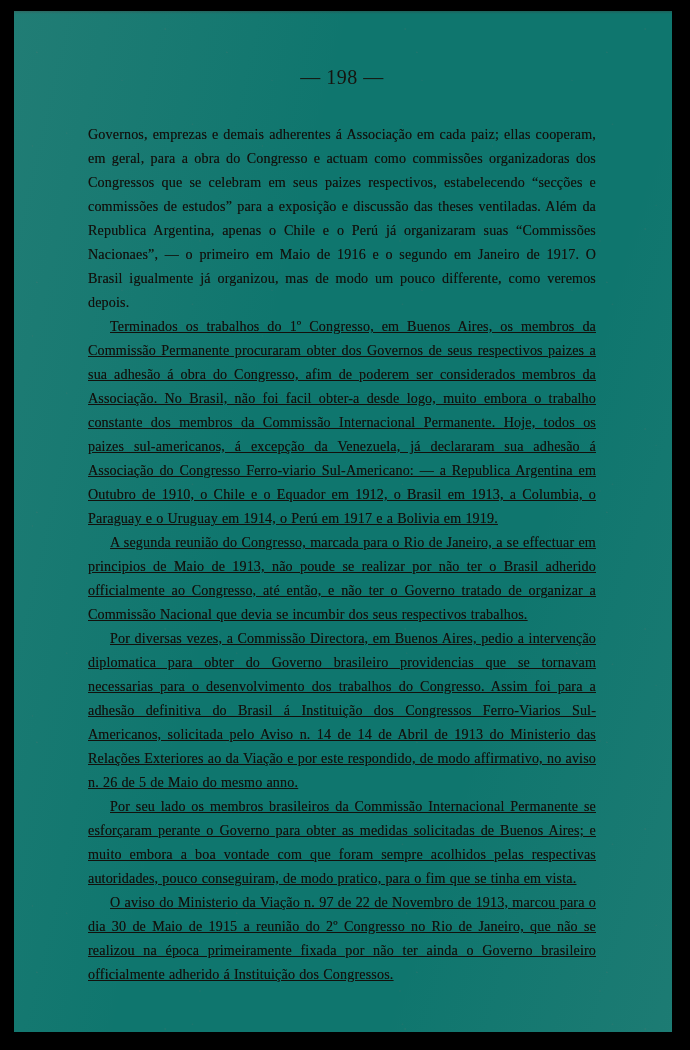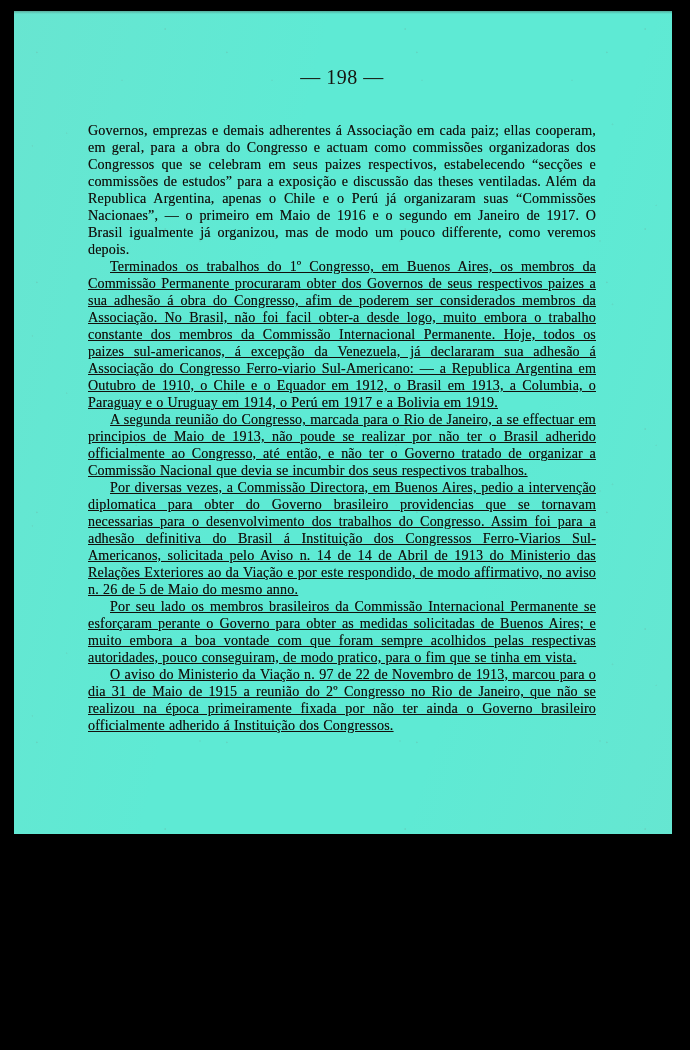--- a/index.html
+++ b/index.html
@@ -23,22 +23,22 @@
     background: #000000;
     box-sizing: border-box;
   }
 
   
   .page-sheet {
     position: absolute;
     left: 14px;
     top: 11px;
     width: 658px;
-    height: 823px;
-    background: #5eead4;
+    height: 1021px;
+    background: #0f766e;
     box-sizing: border-box;
     overflow: hidden;
   }
 
   
   .paper-grain {
     position: absolute;
     inset: 0;
     pointer-events: none;
     opacity: 0.55;
@@ -78,21 +78,21 @@
     font-size: 20px;
     letter-spacing: 0.5px;
     color: #16140f;
     margin: 0 0 33px 0;
     font-family: "Liberation Serif", "DejaVu Serif", serif;
   }
 
   .body-text p {
     margin: 0;
     font-size: 14.1px;
-    line-height: 17px;
+    line-height: 24px;
     text-align: justify;
     text-justify: inter-word;
     color: #12100c;
     letter-spacing: 0.15px;
     word-spacing: 0.4px;
     
     text-shadow: 0 0 0.45px rgba(20,18,14,0.55);
   }
 
   .body-text p + p {
@@ -126,18 +126,18 @@
     <div class="text-column">
 
       <div class="folio">— 198 —</div>
 
       <div class="body-text">
         <p class="no-indent">Governos, emprezas e demais adherentes á Associação em cada paiz; ellas cooperam, em geral, para a obra do Congresso e actuam como commissões organizadoras dos Congressos que se celebram em seus paizes respectivos, estabelecendo “secções e commissões de estudos” para a exposição e discussão das theses ventiladas. Além da Republica Argentina, apenas o Chile e o Perú já organizaram suas “Commissões Nacionaes”, — o primeiro em Maio de 1916 e o segundo em Janeiro de 1917. O Brasil igualmente já organizou, mas de modo um pouco differente, como veremos depois.</p>
         <p>Terminados os trabalhos do 1º Congresso, em Buenos Aires, os membros da Commissão Permanente procuraram obter dos Governos de seus respectivos paizes a sua adhesão á obra do Congresso, afim de poderem ser considerados membros da Associação. No Brasil, não foi facil obter-a desde logo, muito embora o trabalho constante dos membros da Commissão Internacional Permanente. Hoje, todos os paizes sul-americanos, á excepção da Venezuela, já declararam sua adhesão á Associação do Congresso Ferro-viario Sul-Americano: — a Republica Argentina em Outubro de 1910, o Chile e o Equador em 1912, o Brasil em 1913, a Columbia, o Paraguay e o Uruguay em 1914, o Perú em 1917 e a Bolivia em 1919.</p>
         <p>A segunda reunião do Congresso, marcada para o Rio de Janeiro, a se effectuar em principios de Maio de 1913, não poude se realizar por não ter o Brasil adherido officialmente ao Congresso, até então, e não ter o Governo tratado de organizar a Commissão Nacional que devia se incumbir dos seus respectivos trabalhos.</p>
         <p>Por diversas vezes, a Commissão Directora, em Buenos Aires, pedio a intervenção diplomatica para obter do Governo brasileiro providencias que se tornavam necessarias para o desenvolvimento dos trabalhos do Congresso. Assim foi para a adhesão definitiva do Brasil á Instituição dos Congressos Ferro-Viarios Sul-Americanos, solicitada pelo Aviso n. 14 de 14 de Abril de 1913 do Ministerio das Relações Exteriores ao da Viação e por este respondido, de modo affirmativo, no aviso n. 26 de 5 de Maio do mesmo anno.</p>
         <p>Por seu lado os membros brasileiros da Commissão Internacional Permanente se esforçaram perante o Governo para obter as medidas solicitadas de Buenos Aires; e muito embora a boa vontade com que foram sempre acolhidos pelas respectivas autoridades, pouco conseguiram, de modo pratico, para o fim que se tinha em vista.</p>
-        <p>O aviso do Ministerio da Viação n. 97 de 22 de Novembro de 1913, marcou para o dia 31 de Maio de 1915 a reunião do 2º Congresso no Rio de Janeiro, que não se realizou na época primeiramente fixada por não ter ainda o Governo brasileiro officialmente adherido á Instituição dos Congressos.</p>
+        <p>O aviso do Ministerio da Viação n. 97 de 22 de Novembro de 1913, marcou para o dia 30 de Maio de 1915 a reunião do 2º Congresso no Rio de Janeiro, que não se realizou na época primeiramente fixada por não ter ainda o Governo brasileiro officialmente adherido á Instituição dos Congressos.</p>
       </div>
 
     </div>
   </div>
 </div>
 
 </body></html>

